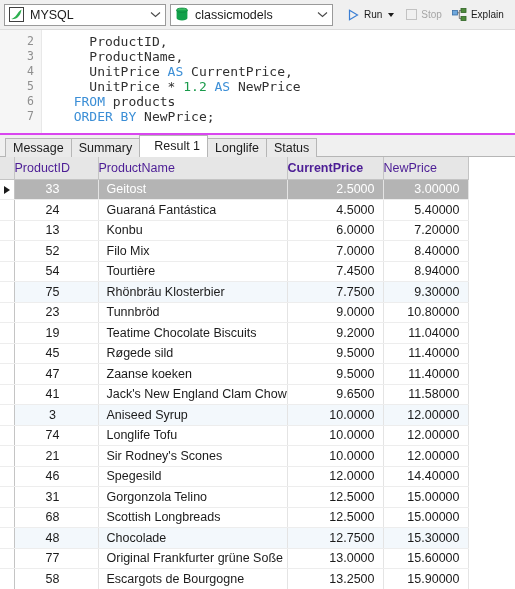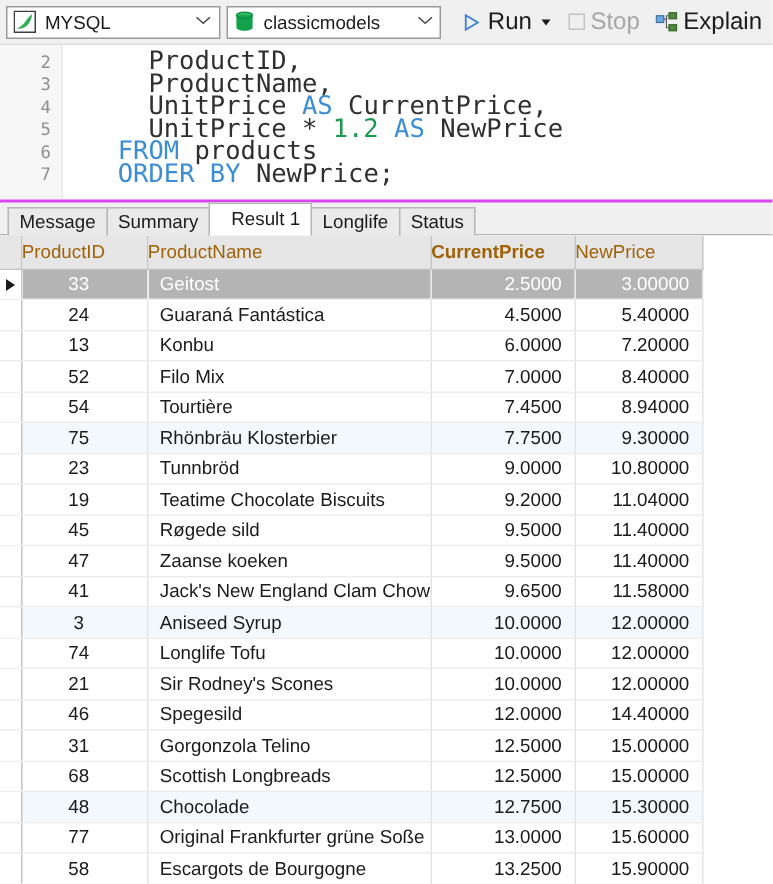--- a/index.html
+++ b/index.html
@@ -64,21 +64,21 @@
     line-height: 1;
   }
   .ic { display: inline-flex; align-items: center; justify-content: center; }
 
   .tb-btn {
     display: flex;
     align-items: center;
     gap: 4px;
     height: 22px;
     padding: 0 3px;
-    font-size: 16px;
+    font-size: 10px;
     color: #1b1b1b;
     white-space: nowrap;
   }
   .tb-btn.disabled { color: #a6a6a6; }
   .run-group { display: flex; align-items: center; margin-left: 6px; }
   .caret-small {
     width: 0; height: 0;
     border-left: 3.5px solid transparent;
     border-right: 3.5px solid transparent;
     border-top: 4px solid #1b1b1b;
@@ -114,21 +114,21 @@
     padding-right: 7px;
     color: #8f8f8f;
     font-family: "DejaVu Sans Mono", monospace;
     font-size: 11.5px;
   }
   .code {
     flex: 1;
     padding-top: 4px;
     padding-left: 16px;
     font-family: "DejaVu Sans Mono", monospace;
-    font-size: 17px;
+    font-size: 13px;
   }
   .code .cl {
     height: 15px;
     line-height: 15px;
     white-space: pre;
     color: #303030;
   }
   .kw  { color: #3b8ed6; }
   .num { color: #1a9a4b; }
 
@@ -202,21 +202,21 @@
 
   thead th {
     height: 22px;
     background: #e6e6e6;
     border-right: 1px solid #c4c4c4;
     border-bottom: 1px solid #c4c4c4;
     font-weight: normal;
     text-align: left;
     padding-left: 7px;
     box-sizing: border-box;
-    color: #a16207;
+    color: #4c1d95;
   }
   thead th.c-ind {
     padding-left: 0;
     border-right: 1px solid #c4c4c4;
   }
   tbody tr { height: 20.5px; }
   tbody td {
     height: 20.5px;
     border-right: 1px solid #e4e4e4;
     border-bottom: 1px solid #ededed;

